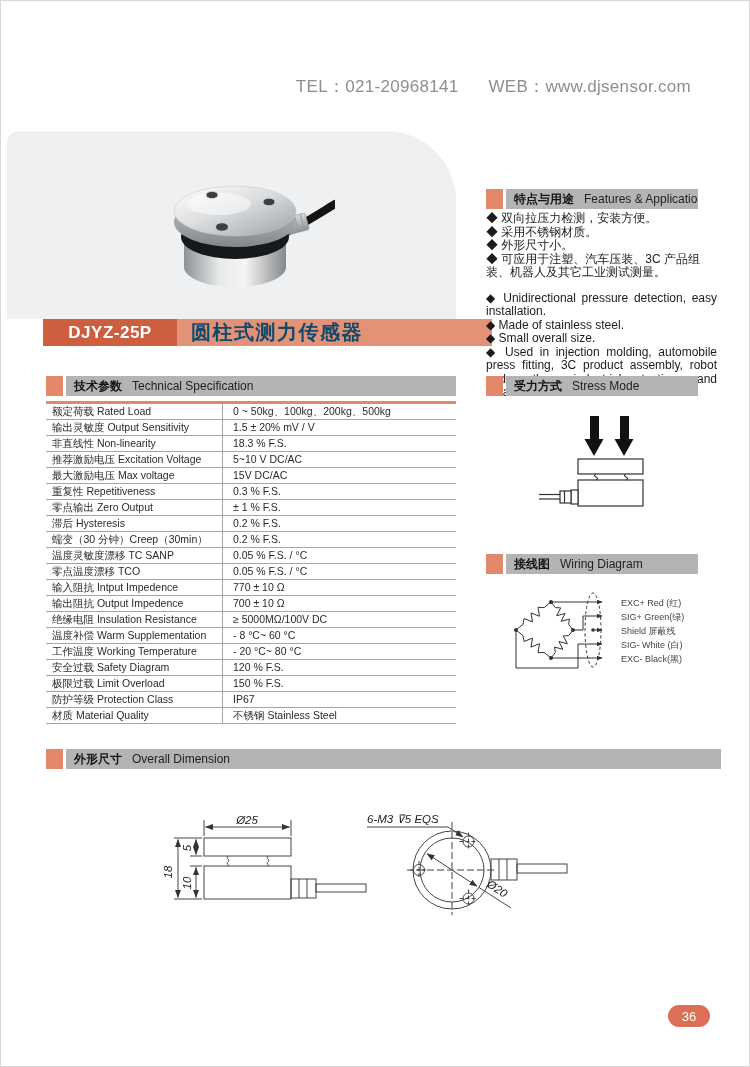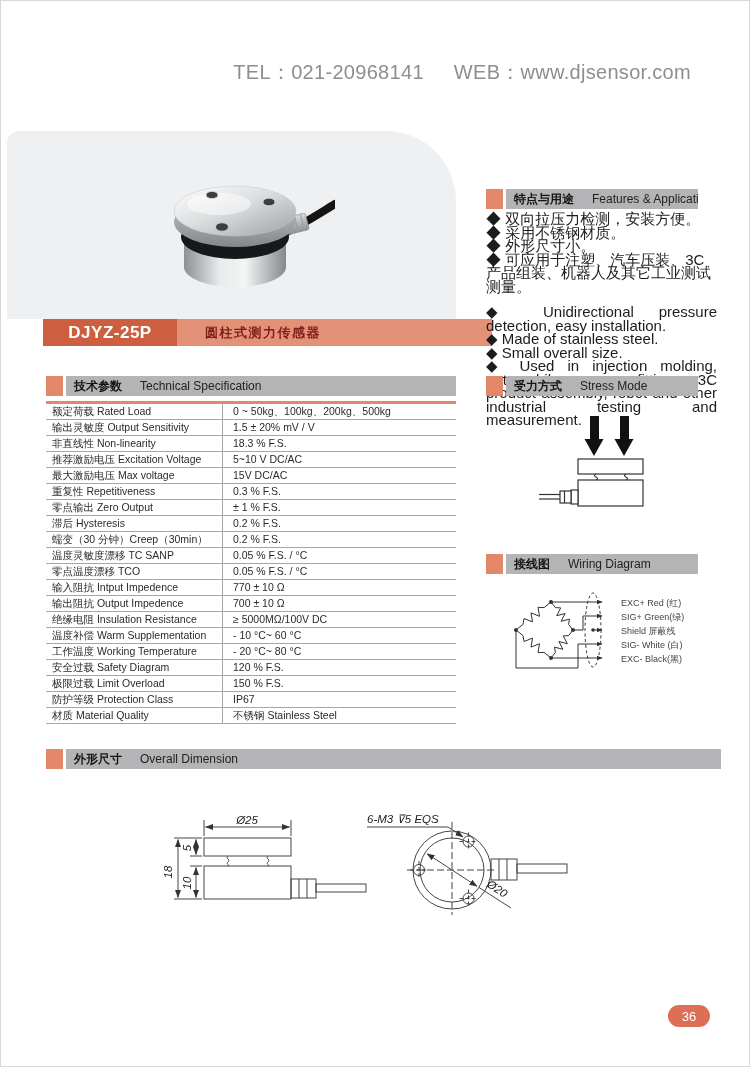--- a/index.html
+++ b/index.html
@@ -3,42 +3,42 @@
 <meta charset="utf-8">
 <style>
   * { margin:0; padding:0; box-sizing:border-box; }
   html,body { background:#fff; }
   #page {
     position:relative; width:750px; height:1067px; background:#ffffff;
     border:1px solid #d8d8d8; overflow:hidden;
     font-family:"Liberation Sans", sans-serif; color:#2a2a2a;
   }
   
-  .page-header { position:absolute; top:58px; left:0; right:58px; text-align:right;
-    font-size:20px; color:#8e8e8e; letter-spacing:.3px; }
+  .page-header { position:absolute; top:74px; left:0; right:58px; text-align:right;
+    font-size:17px; color:#8e8e8e; letter-spacing:.3px; }
   .page-header .gap { display:inline-block; width:30px; }
   
   .photo-panel { position:absolute; left:6px; top:130px; width:449px; height:188px;
     background:#eef0f2; border-radius:12px 70px 0 0; }
   .loadcell-svg { position:absolute; left:148px; top:40px; width:180px; height:142px; }
   
   .title-bar { position:absolute; left:6px; top:318px; width:449px; height:27px; display:flex;margin-left:36px; }
   .title-model { width:134px; background:#cd5e40; color:#fff; font-weight:bold; font-size:17px;
     display:flex; align-items:center; justify-content:center; letter-spacing:.5px; }
-  .title-name { flex:1; background:#e39177; color:#7f1d1d; font-weight:bold; font-size:13px;
-    display:flex; align-items:center; padding-left:28px; letter-spacing:1.5px; }
+  .title-name { flex:1; background:#e39177; color:#0c4a6e; font-weight:bold; font-size:20px;
+    display:flex; align-items:center; padding-left:14px; letter-spacing:1.5px; }
   
   .sec-head { position:absolute; height:20px; display:flex; }
   .sec-head .sq { width:17px; background:#e2876a; margin-right:3px; }
   .sec-head .bar { flex:1; background:#b4b4b7; display:flex; align-items:center;
-    padding-left:8px; gap:18px; white-space:nowrap; overflow:hidden; }
+    padding-left:8px; gap:10px; white-space:nowrap; overflow:hidden; }
   .sec-head .zh { font-weight:bold; font-size:12px; color:#141414; }
   .sec-head .en { font-size:12px; color:#222; }
   
-  .features { position:absolute; left:485px; top:211px; width:231px; font-size:15px; color:#1c1c1c; }
+  .features { position:absolute; left:485px; top:211px; width:231px; font-size:12px; color:#1c1c1c; }
   .features .item { line-height:13.5px; }
   .features .en-block { margin-top:12px; }
   .features .en-block .item { text-align:justify; }
   
   .spec-table { position:absolute; left:45px; top:400px; width:410px; border-top:3px solid #e2876a; }
   .spec-row { display:flex; height:16px; border-bottom:1px solid #a6a6a6; }
   .spec-row .cell { font-size:10.5px; line-height:15px; color:#2a2a2a; white-space:nowrap; overflow:hidden; }
   .spec-row .label { width:177px; border-right:1px solid #a6a6a6; padding-left:6px; }
   .spec-row .value { flex:1; padding-left:10px; }
   
@@ -176,21 +176,21 @@
       <div class="spec-row">
       <div class="cell label">输出阻抗 Output Impedence</div>
       <div class="cell value">700 ± 10 Ω</div>
     </div>
       <div class="spec-row">
       <div class="cell label">绝缘电阻 Insulation Resistance</div>
       <div class="cell value">≥ 5000MΩ/100V DC</div>
     </div>
       <div class="spec-row">
       <div class="cell label">温度补偿 Warm Supplementation</div>
-      <div class="cell value">- 10 °C~ 60 °C</div>
+      <div class="cell value">- 8 °C~ 60 °C</div>
     </div>
       <div class="spec-row">
       <div class="cell label">工作温度 Working Temperature</div>
       <div class="cell value">- 20 °C~ 80 °C</div>
     </div>
       <div class="spec-row">
       <div class="cell label">安全过载 Safety Diagram</div>
       <div class="cell value">120 % F.S.</div>
     </div>
       <div class="spec-row">

